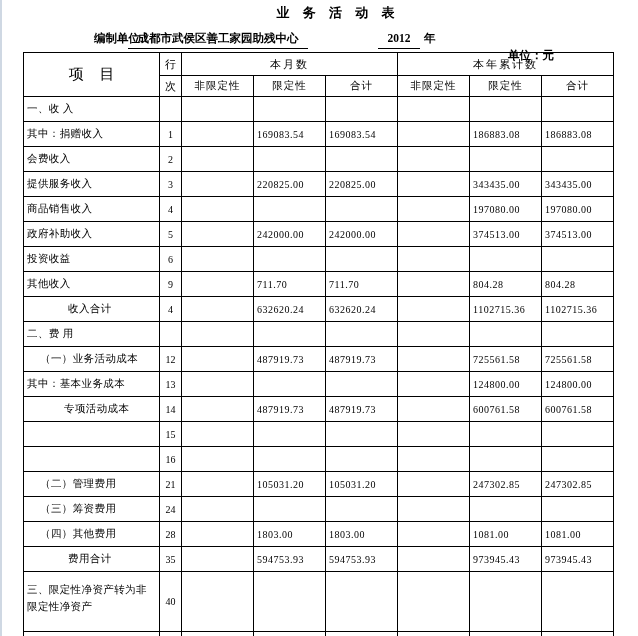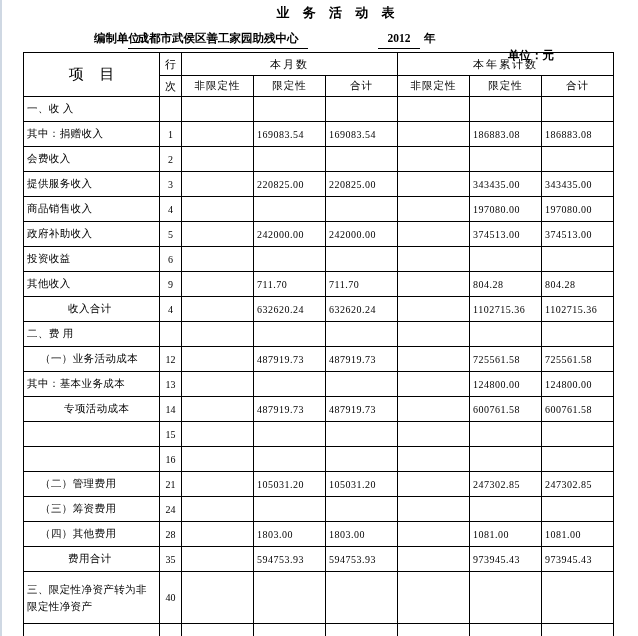--- a/index.html
+++ b/index.html
@@ -114,21 +114,21 @@
   td.item {
     text-align: left;
     height: 24px;
     line-height: 14px;
     padding-left: 5px;
     letter-spacing: 0.4px;
   }
   td.item.ind1 { padding-left: 16px; }
   td.item.ind2 { padding-left: 40px; }
   td.item.total { padding-left: 44px; }
-  td.item.multi { line-height: 17px; padding-top: 2px; padding-bottom: 2px; }
+  td.item.multi { line-height: 17px; padding-top: 2px; padding-bottom: 10px; }
 
   td.line {
     text-align: center;
     font-size: 10px;
     vertical-align: top;
     padding-top: 5px;
   }
   td.line.mid { vertical-align: middle; padding-top: 0; }
   td.val {
     text-align: left;

